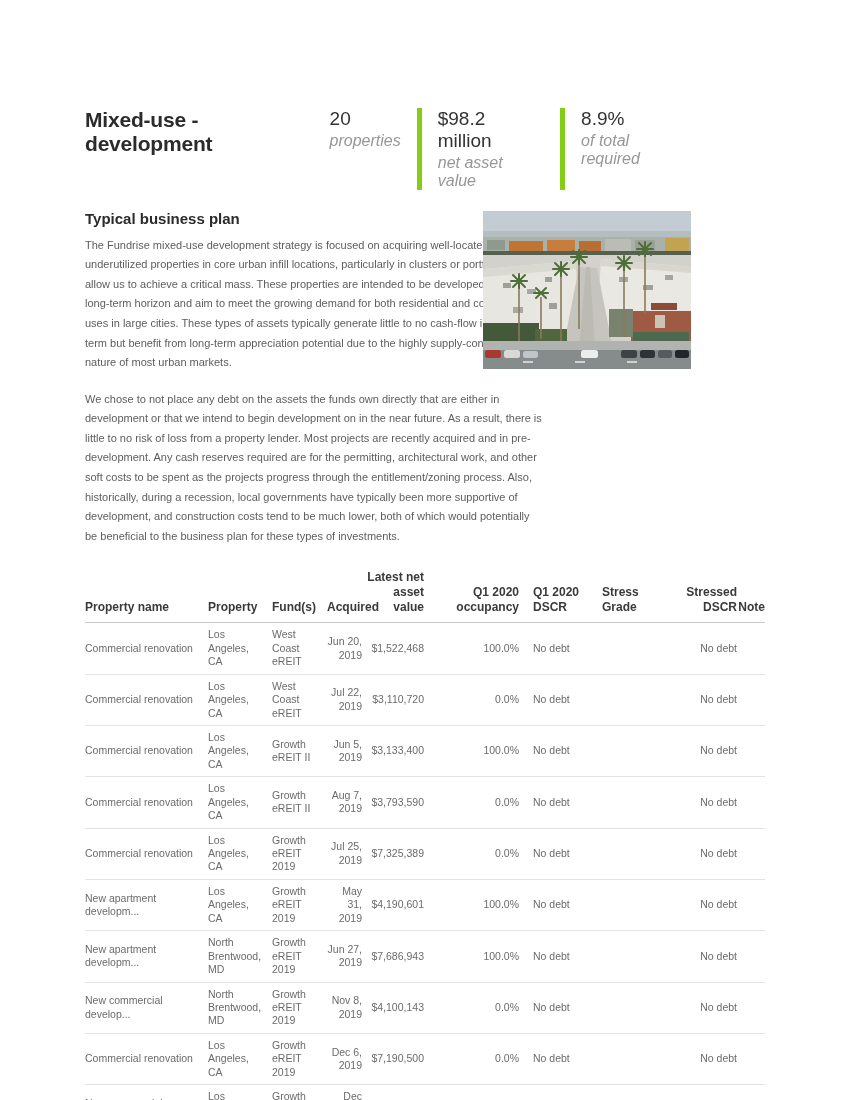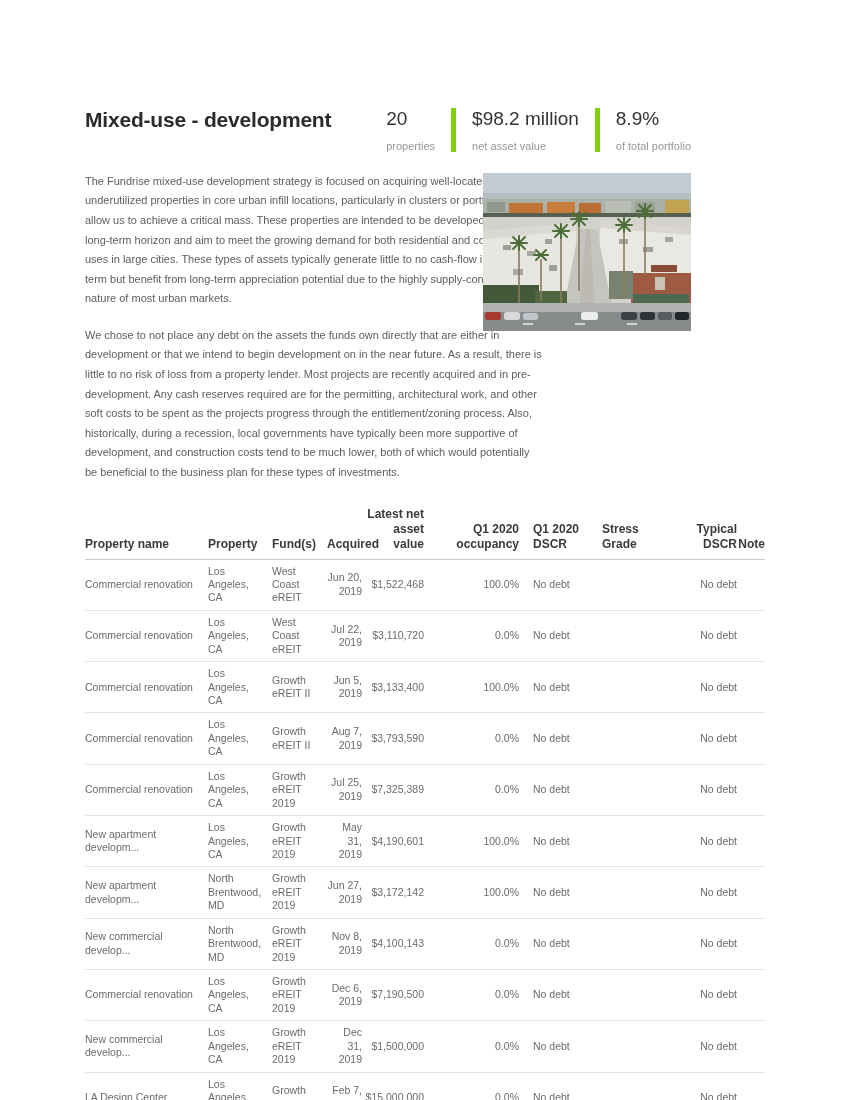--- a/index.html
+++ b/index.html
@@ -9,21 +9,21 @@
 
   
   .page-header{display:flex;justify-content:space-between;align-items:flex-start;}
   .page-title{font-size:21px;font-weight:700;color:#2b2b2b;letter-spacing:-0.2px;margin:0;}
   .stats{display:flex;align-items:stretch;}
   .stat{padding:0 16px;}
   .stat + .stat{border-left:5px solid #84cc16;}
   .stat:first-child{padding-left:0;}
   .stat:last-child{padding-right:0;}
   .stat-value{font-size:19px;color:#333;line-height:1.15;}
-  .stat-label{font-size:11px;color:#979797;margin-top:10px;}
+  .stat-label{font-size:16px;color:#979797;margin-top:2px;font-style:italic;}
 
   
   .content{position:relative;margin-top:20px;min-height:248px;}
   .text-col{width:457px;}
   .section-heading{font-size:15px;font-weight:700;color:#2b2b2b;margin:0 0 9px 0;}
   .section-body{font-size:11px;line-height:1.78;color:#5d5d5d;margin:0;}
   .section + .section{margin-top:17px;}
   .photo{position:absolute;top:1px;right:0;width:208px;height:158px;overflow:hidden;}
   .photo svg{display:block;}
 
@@ -48,28 +48,29 @@
       <div class="stat">
         <div class="stat-value">20</div>
         <div class="stat-label">properties</div>
       </div>
       <div class="stat">
         <div class="stat-value">$98.2 million</div>
         <div class="stat-label">net asset value</div>
       </div>
       <div class="stat">
         <div class="stat-value">8.9%</div>
-        <div class="stat-label">of total portfolio</div>
+        <div class="stat-label">of total required</div>
       </div>
     </div>
   </div>
 
   <div class="content">
     <div class="text-col">
       <div class="section">
+        <h2 class="section-heading">Typical business plan</h2>
         <p class="section-body">The Fundrise mixed-use development strategy is focused on acquiring well-located but underutilized properties in core urban infill locations, particularly in clusters or portfolios that allow us to achieve a critical mass. These properties are intended to be developed over a long-term horizon and aim to meet the growing demand for both residential and commercial uses in large cities. These types of assets typically generate little to no cash-flow in the near term but benefit from long-term appreciation potential due to the highly supply-constrained nature of most urban markets.</p>
       </div>
       <div class="section">
         <p class="section-body">We chose to not place any debt on the assets the funds own directly that are either in development or that we intend to begin development on in the near future. As a result, there is little to no risk of loss from a property lender. Most projects are recently acquired and in pre-development. Any cash reserves required are for the permitting, architectural work, and other soft costs to be spent as the projects progress through the entitlement/zoning process. Also, historically, during a recession, local governments have typically been more supportive of development, and construction costs tend to be much lower, both of which would potentially be beneficial to the business plan for these types of investments.</p>
       </div>
     </div>
 
     <div class="photo">
       <svg width="208" height="158" viewBox="0 0 208 158" xmlns="http://www.w3.org/2000/svg">
 
@@ -197,21 +198,21 @@
     <thead>
       <tr>
         <th class="al">Property name</th>
         <th class="al">Property</th>
         <th class="al">Fund(s)</th>
         <th class="ar">Acquired</th>
         <th class="ar">Latest net asset value</th>
         <th class="ar">Q1 2020 occupancy</th>
         <th class="al ind">Q1 2020 DSCR</th>
         <th class="al">Stress Grade</th>
-        <th class="ar">Typical DSCR</th>
+        <th class="ar">Stressed DSCR</th>
         <th class="ar">Note</th>
       </tr>
     </thead>
     <tbody>
         <tr>
           <td class="al">Commercial renovation</td>
           <td class="al">Los Angeles, CA</td>
           <td class="al">West Coast eREIT</td>
           <td class="ar">Jun 20, 2019</td>
           <td class="ar">$1,522,468</td>
@@ -279,21 +280,21 @@
           <td class="al ind">No debt</td>
           <td class="al"></td>
           <td class="ar">No debt</td>
           <td class="ar"></td>
         </tr>
         <tr>
           <td class="al">New apartment developm...</td>
           <td class="al">North Brentwood, MD</td>
           <td class="al">Growth eREIT 2019</td>
           <td class="ar">Jun 27, 2019</td>
-          <td class="ar">$3,172,142</td>
+          <td class="ar">$7,686,943</td>
           <td class="ar">100.0%</td>
           <td class="al ind">No debt</td>
           <td class="al"></td>
           <td class="ar">No debt</td>
           <td class="ar"></td>
         </tr>
         <tr>
           <td class="al">New commercial develop...</td>
           <td class="al">North Brentwood, MD</td>
           <td class="al">Growth eREIT 2019</td>

